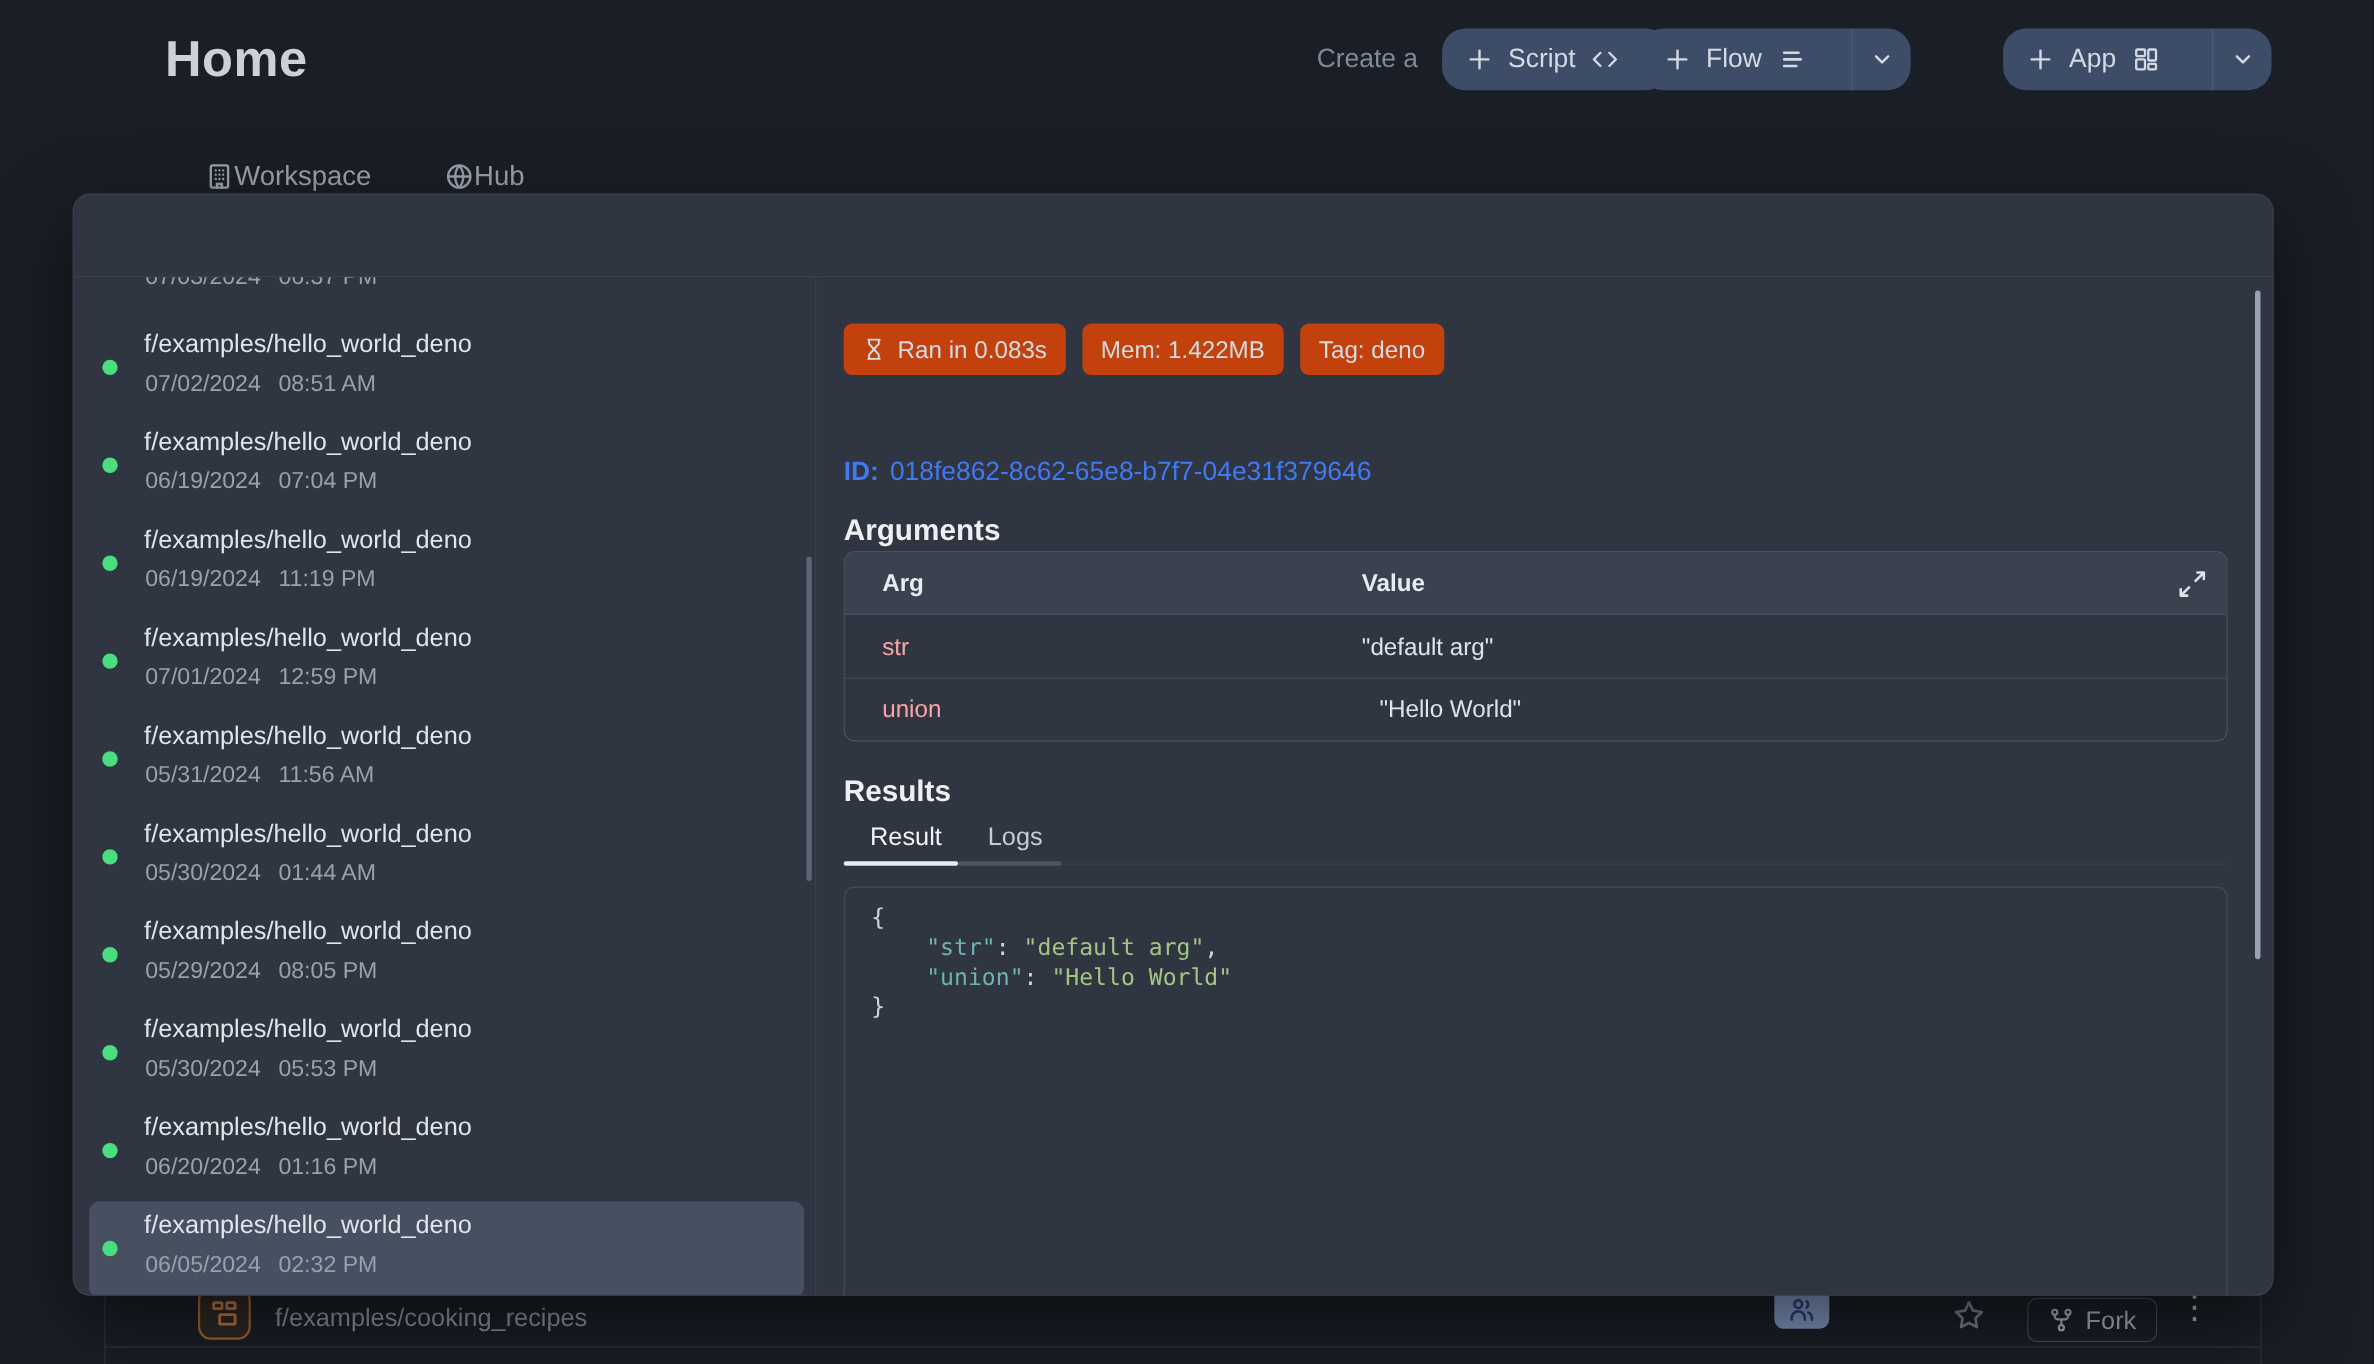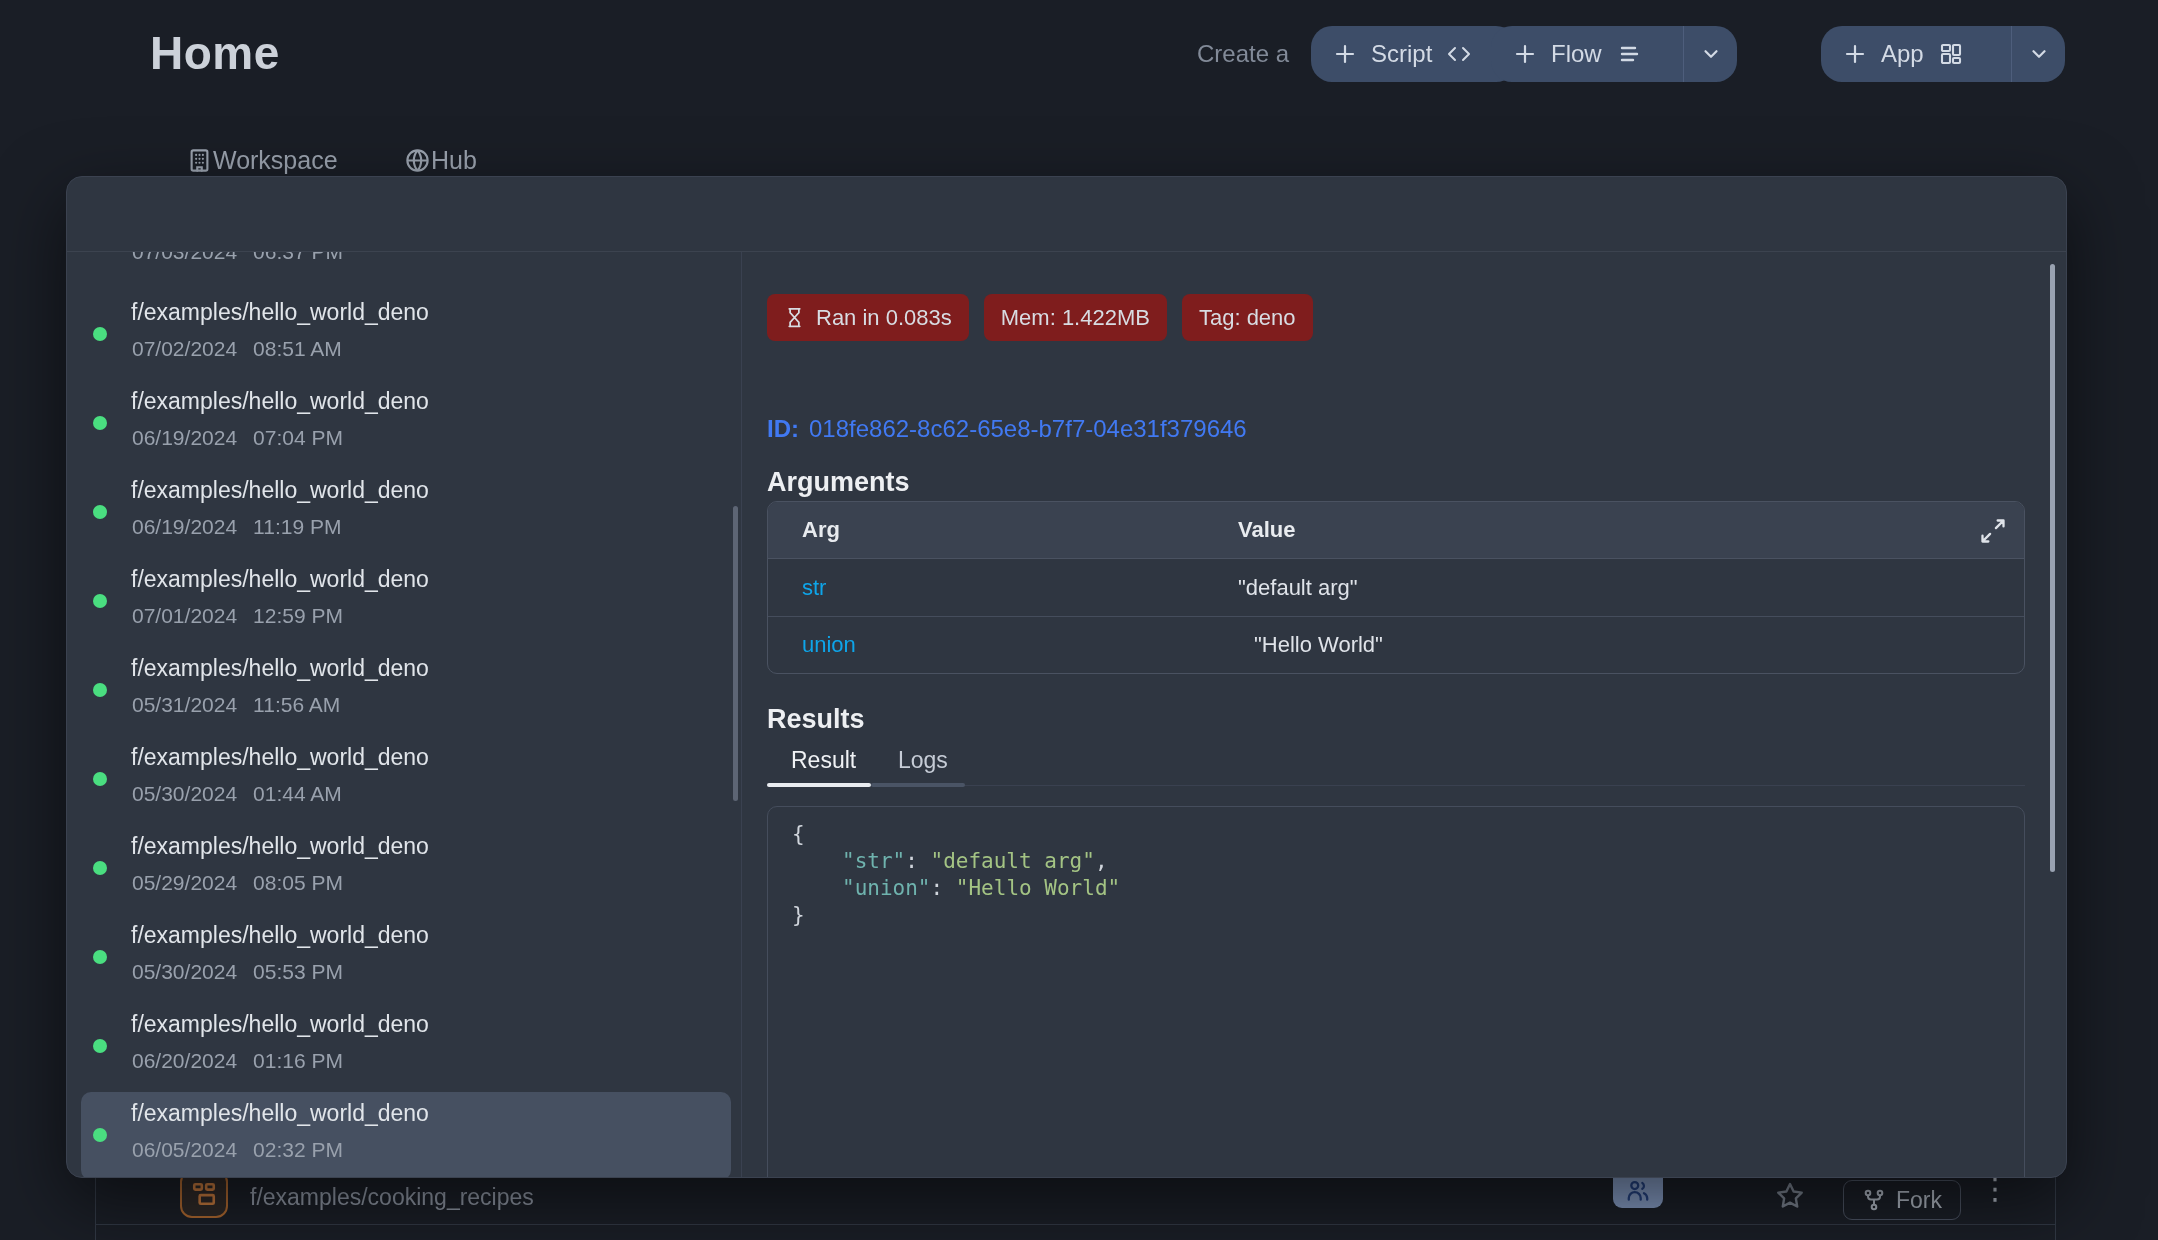--- a/index.html
+++ b/index.html
@@ -67,36 +67,36 @@
   .run-item .dot { position:absolute; left:26px; top:28px; width:14px; height:14px; border-radius:50%; background:#4ade80; }
   .run-item .path { position:absolute; left:64px; top:0; font-size:23px; color:#e1e5ea; }
   .run-item .when { position:absolute; left:65px; top:38px; font-size:21px; color:#99a1ad; }
   .run-item .when .t { margin-left:16px; }
   .list-thumb { position:absolute; left:666px; top:329px; width:5px; height:295px; border-radius:3px; background:#5d6574; }
 
   .detail { position:absolute; left:690px; top:75px; width:1311px; height:927px; }
   .badge-row { position:absolute; left:10px; top:42px; display:flex; gap:15px; }
   .badge {
     height:47px; display:inline-flex; align-items:center; gap:11px; padding:0 17px;
-    background:#7f1d1d; border-radius:8px; font-size:22px; color:#d8dce2;
+    background:#c2410c; border-radius:8px; font-size:22px; color:#d8dce2;
   }
   .id-line { position:absolute; left:10px; top:163px; font-size:24px; color:#4179f2; }
   .id-line .lbl { font-weight:700; margin-right:10px; }
   .section-label { position:absolute; left:10px; font-size:27px; font-weight:700; color:#edeff2; }
   .args-label { top:215px; }
   .results-label { top:452px; }
 
   .args-table { position:absolute; left:10px; top:249px; width:1258px; border:1px solid #4a5261; border-radius:10px; overflow:hidden; }
   .args-header { display:flex; align-items:center; height:57px; background:#3a4250; border-bottom:1px solid #4a5261; position:relative; }
   .args-header .h-arg { margin-left:34px; width:436px; font-size:22px; font-weight:700; color:#e8ebef; }
   .args-header .h-val { font-size:22px; font-weight:700; color:#e8ebef; }
   .expand-btn { position:absolute; right:16px; top:14px; width:30px; height:30px; cursor:pointer; display:flex; align-items:center; justify-content:center; }
   .args-row { display:flex; align-items:center; height:57px; font-size:22px; }
   .args-row + .args-row { border-top:1px solid #454d5c;gap:16px; }
-  .args-row .c-arg { margin-left:34px; width:436px; color:#0ea5e9; }
+  .args-row .c-arg { margin-left:34px; width:436px; color:#fca5a5; }
   .args-row .c-val { color:#dfe3e9; }
 
   .tabs { position:absolute; left:10px; top:495px; width:1258px; height:44px; }
   .tab { position:absolute; top:0; font-size:23px; cursor:pointer; }
   .tab-result { left:24px; color:#f0f2f5; }
   .tab-logs { left:131px; color:#c6ccd6; }
   .tab-bar { position:absolute; top:36px; height:4px; border-radius:2px; }
   .bar-result { left:0; width:104px; background:#e9ecf0; }
   .bar-logs { left:104px; width:94px; background:#4a5465; }
   .tab-baseline { position:absolute; top:38px; left:0; width:1258px; height:1px; background:#3a4150; }

